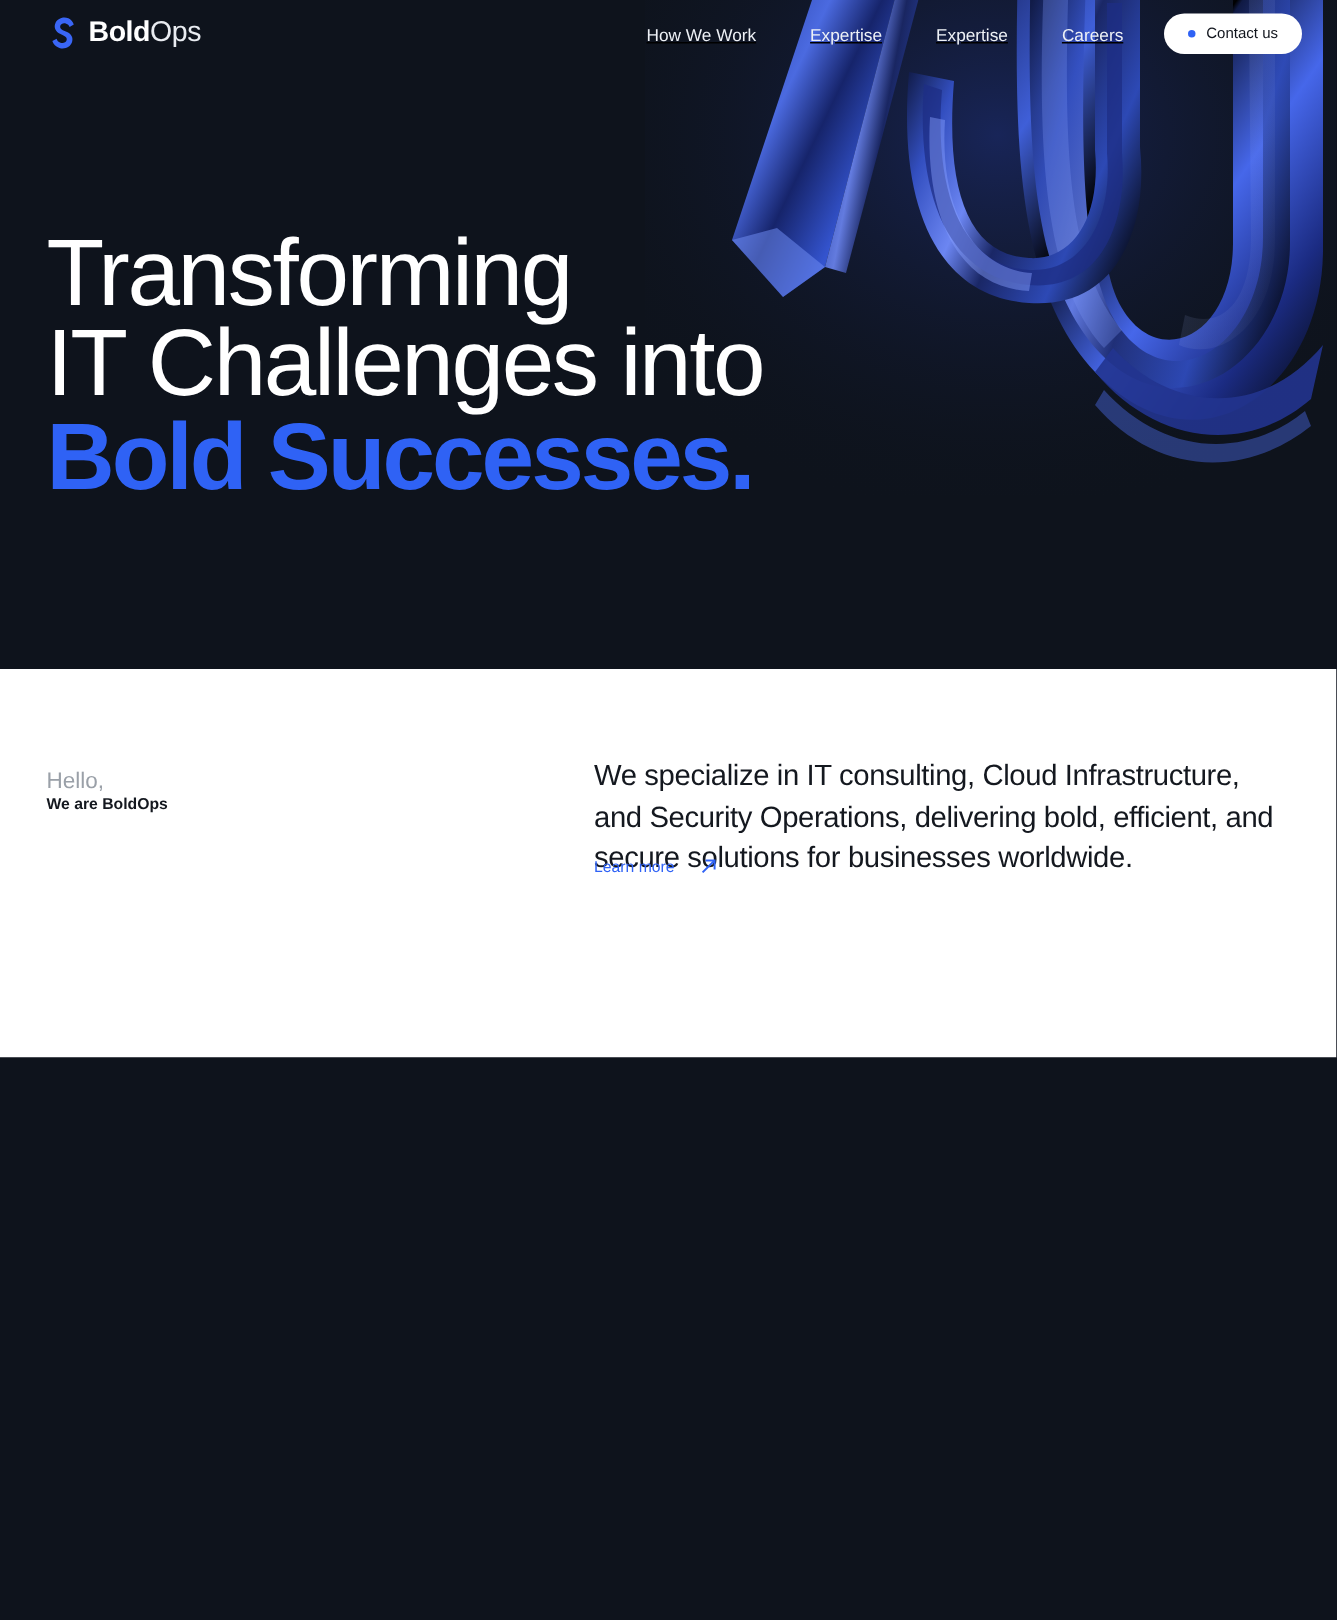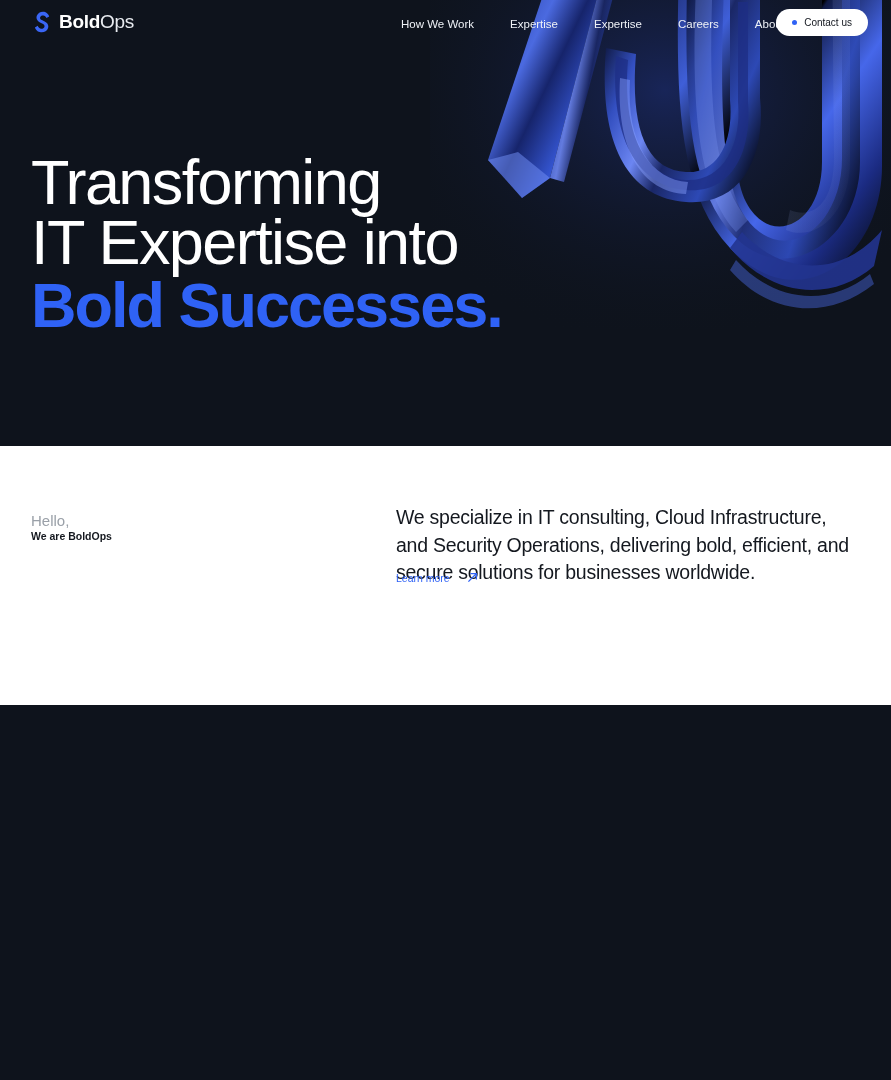--- a/index.html
+++ b/index.html
@@ -39,22 +39,22 @@
   }
   .logo-mark { width: 20px; height: 22px; display: block; }
   .logo-text {
     font-size: 19px; letter-spacing: -0.3px; white-space: nowrap;
     line-height: 22px;
   }
   .logo-bold { font-weight: bold; color: #ffffff; }
   .logo-light { font-weight: 400; color: #e9ecf1; }
 
   .nav {
-    position: absolute; left: 383px; top: 16px;
-    display: flex; align-items: flex-start; gap: 0px;
+    position: absolute; left: 413px; top: 16px;
+    display: flex; align-items: flex-start; gap: 0px; text-decoration: underline;
   }
   .nav a {
     color: #eef1f6; font-size: 11.5px; text-decoration: none;
     padding: 0 18px; white-space: nowrap; line-height: 16px;
   }
   .contact-btn {
     position: absolute; right: 23px; top: 9px;
     height: 27px; padding: 0 16px;
     background: #ffffff; border-radius: 14px;
     display: flex; align-items: center; gap: 7px;
@@ -225,21 +225,21 @@
       </nav>
 
       <button class="contact-btn">
         <span class="contact-dot"></span>
         <span class="contact-label">Contact us</span>
       </button>
     </div>
 
     <h1 class="hero-title">
       <div class="hero-line">Transforming</div>
-      <div class="hero-line">IT Expertise into</div>
+      <div class="hero-line">IT Challenges into</div>
       <div class="hero-line accent">Bold Successes.</div>
     </h1>
   </section>
 
   <section class="intro">
     <div class="intro-left">
       <div class="intro-hello">Hello,</div>
       <div class="intro-who">We are BoldOps</div>
     </div>
     <div class="intro-right">

